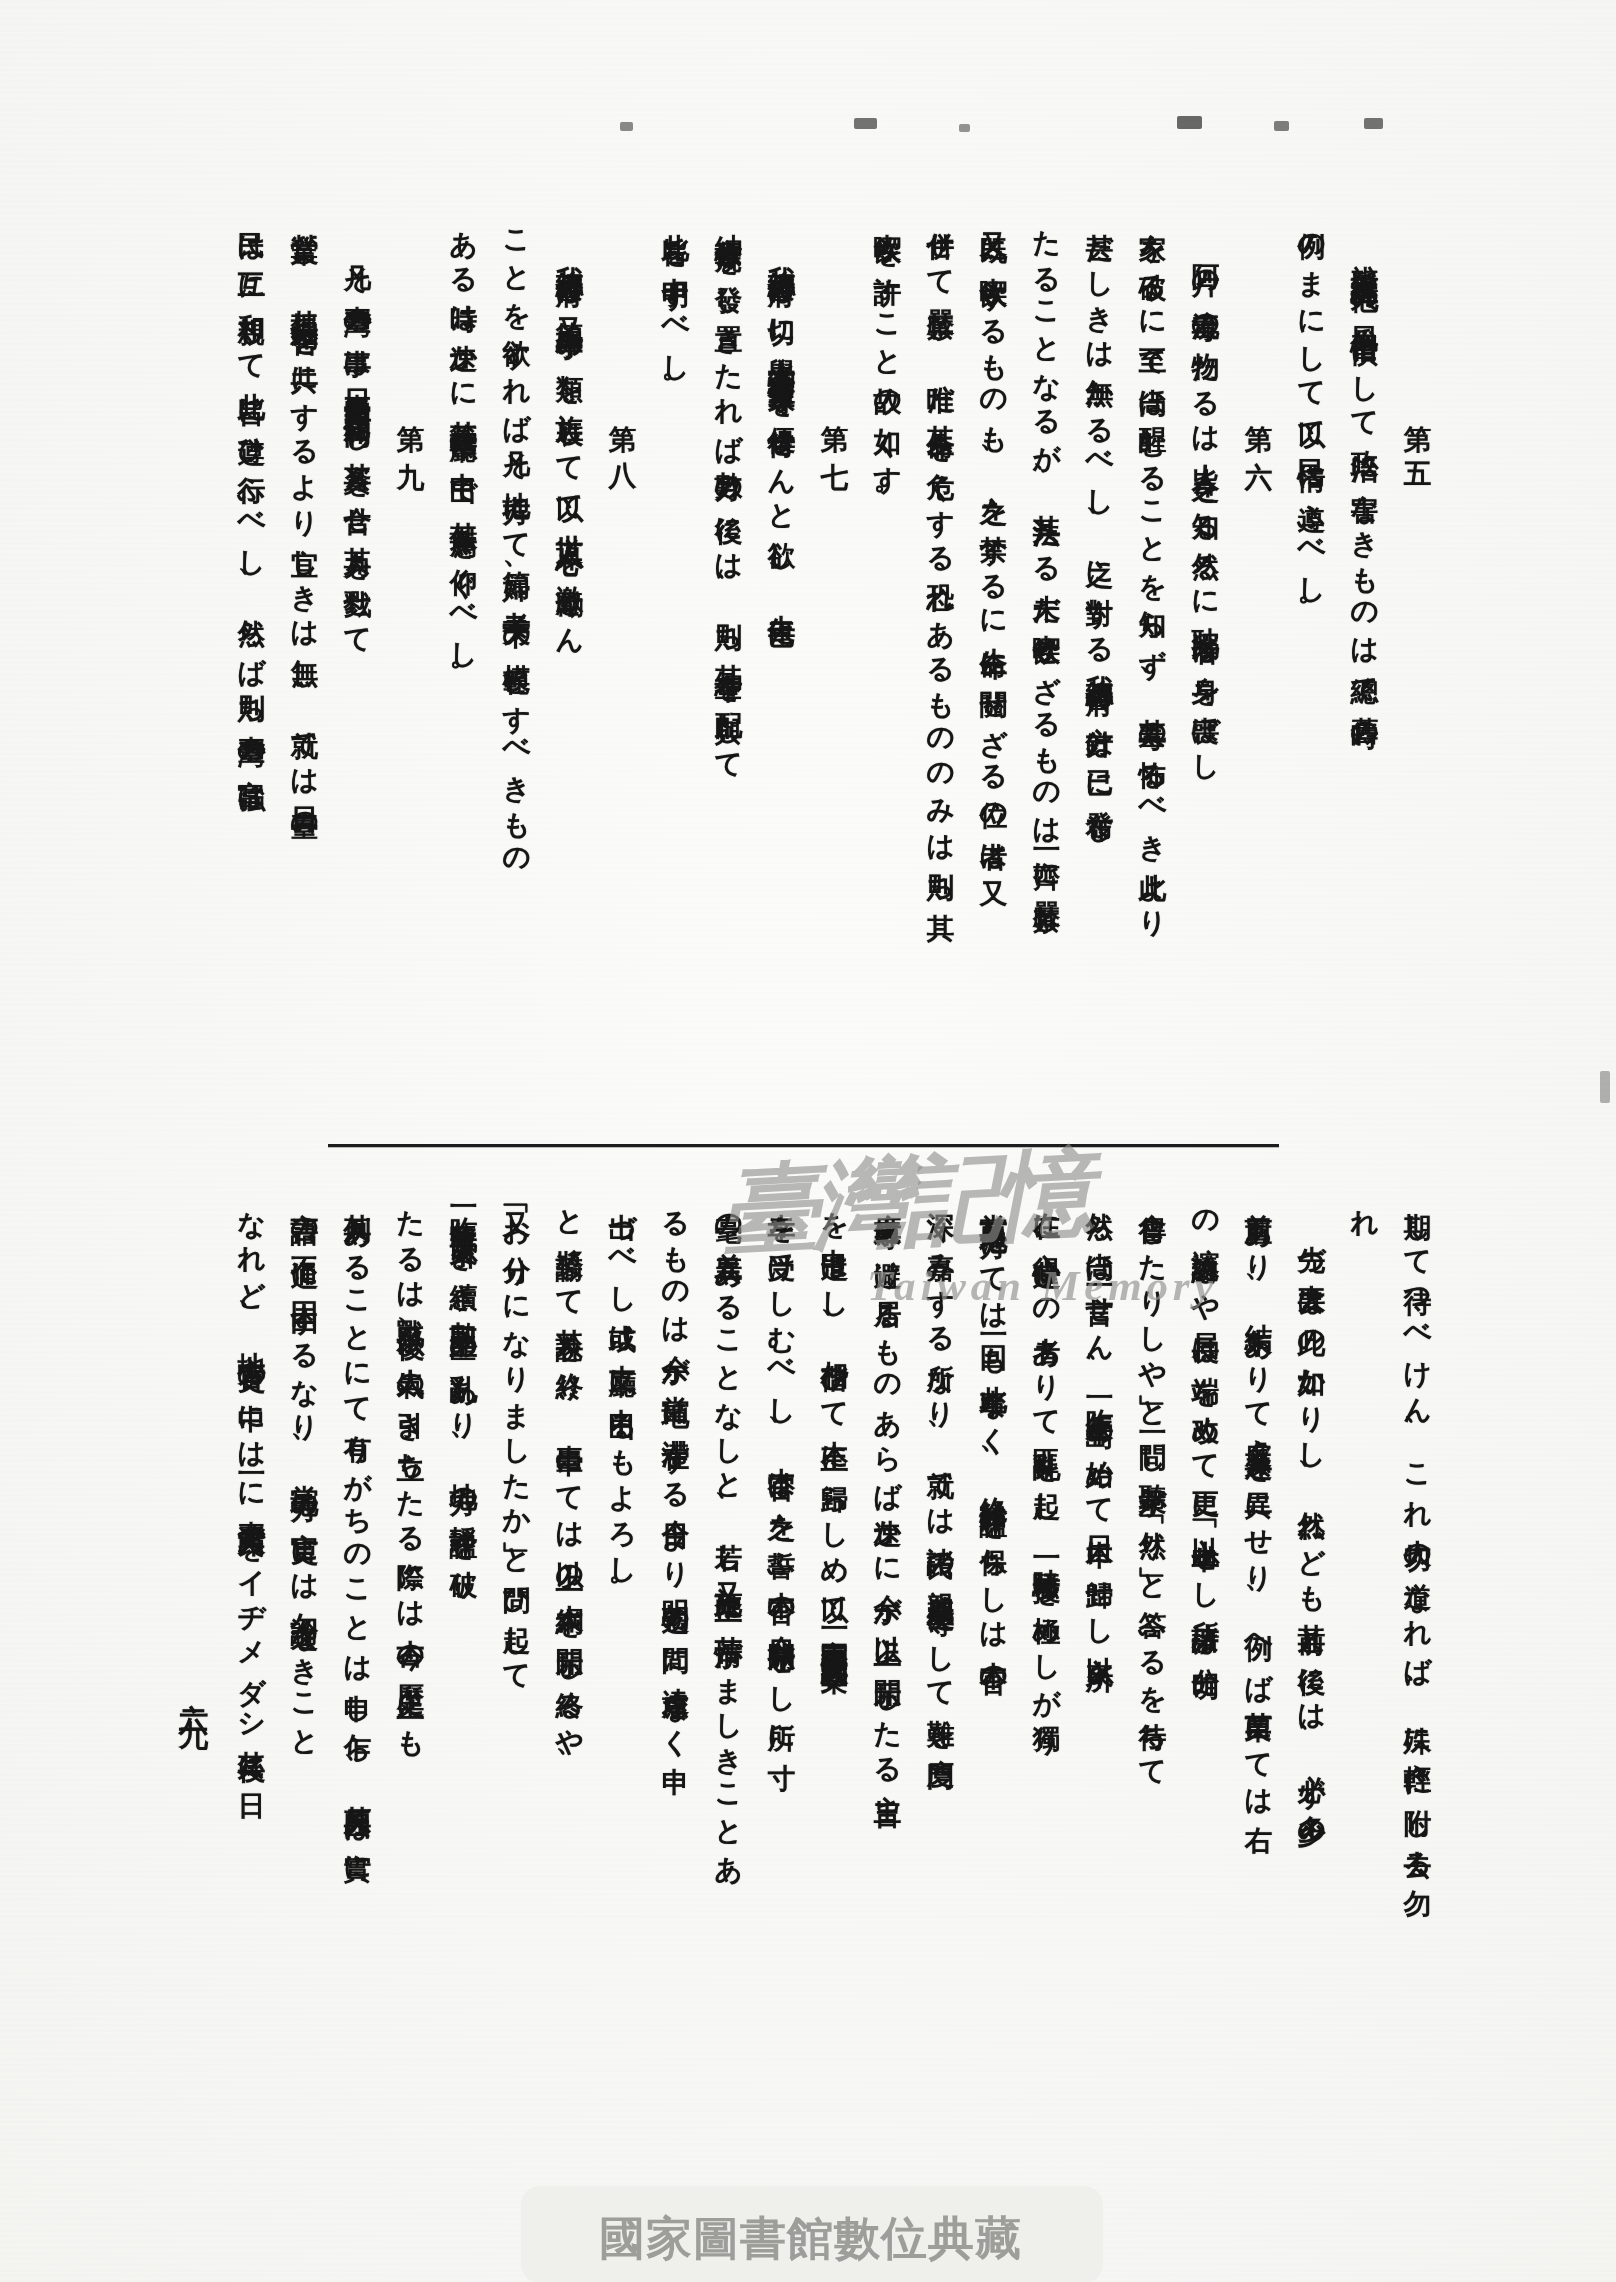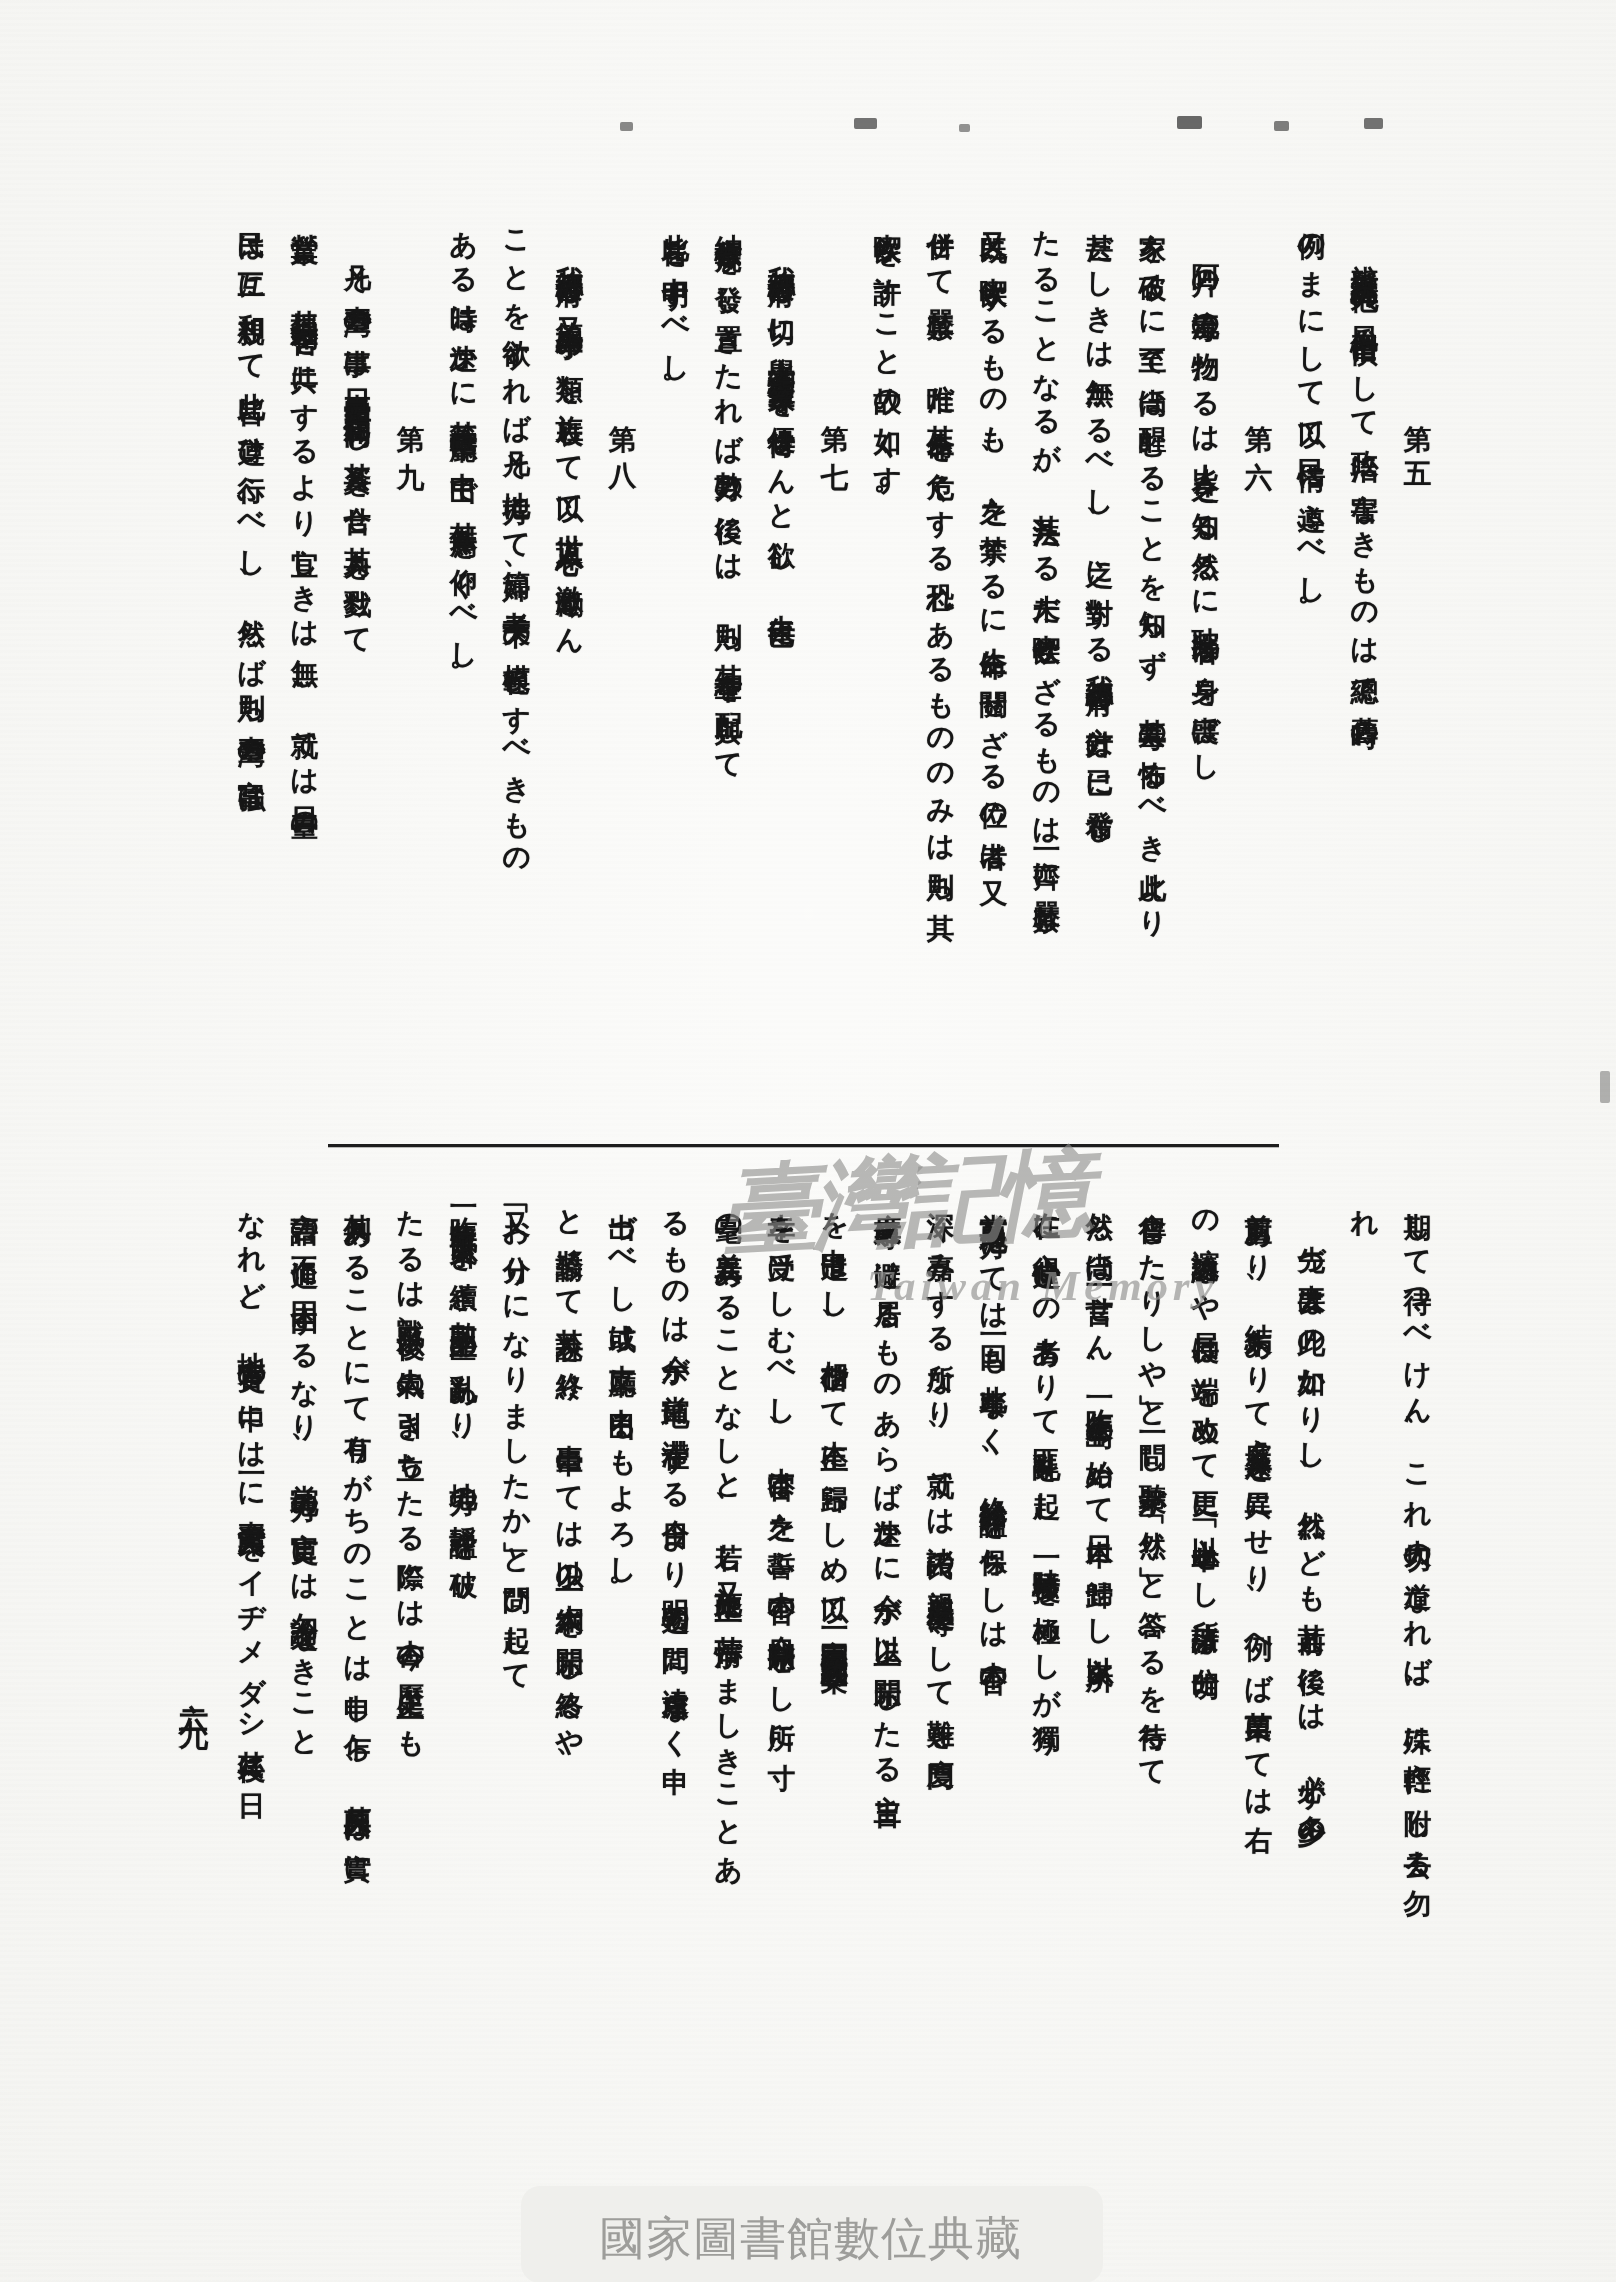--- a/index.html
+++ b/index.html
@@ -62,21 +62,21 @@
     letter-spacing:4.8px;
     color:rgba(148,148,146,.68);
     white-space:nowrap;
   }
   .wm-bottom-box{
     position:absolute;left:521px;top:2186px;width:582px;height:97px;
     background:#efefec;border-radius:19px;z-index:4;
   }
   .wm-bottom{
     left:599px;top:2208px;
-    font-size:46px;font-weight:normal;
+    font-size:46px;font-weight:bold;
     letter-spacing:1px;
     color:rgba(152,152,150,.95);
     white-space:nowrap;
   }
   
   .speck{position:absolute;background:#2b2b2b;border-radius:1.9px;z-index:1;}
   .s1{left:620px;top:122px;width:13.3px;height:8.6px;opacity:.55;}
   .s2{left:854px;top:118px;width:23px;height:11.4px;opacity:.65;}
   .s3{left:959px;top:124px;width:11.4px;height:7.6px;opacity:.5;}
   .s4{left:1177px;top:116px;width:25px;height:13.3px;opacity:.7;}

